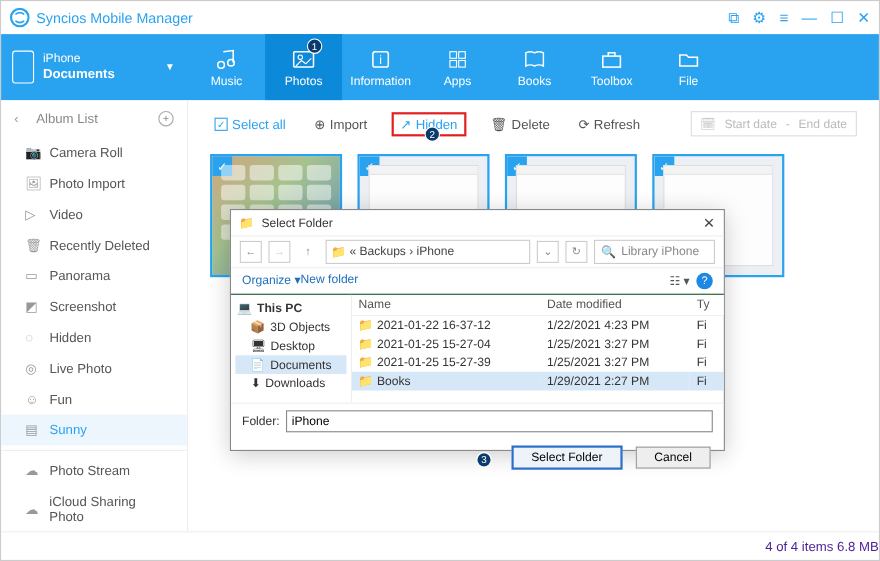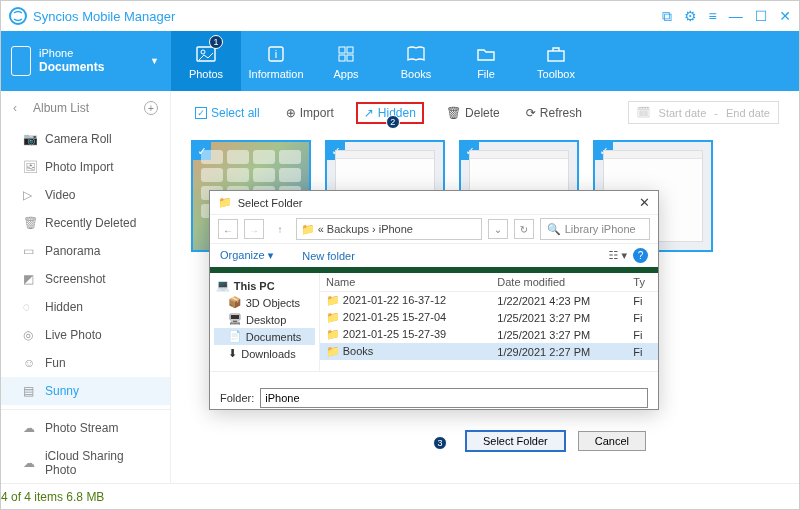--- a/index.html
+++ b/index.html
@@ -49,40 +49,40 @@
 .thumb.t2 .mini,.thumb.t3 .mini,.thumb.t4 .mini{position:absolute;inset:8px;background:#fdfdfd;border:1px solid #ddd;}
 .mini .mbar{height:8px;background:#f3f3f3;border-bottom:1px solid #e5e5e5;}
 .dialog-overlay { position: absolute; left: 209px; top: 190px; width: 450px; height:220px; background:#fff; border:1px solid #888; box-shadow:0 4px 20px rgba(0,0,0,0.2); font-size:11px; color:#333;}
 .dlg-title{display:flex;align-items:center;padding:4px 8px;gap:6px;}
 .dlg-title .close{margin-left:auto;font-size:13px;cursor:pointer;color:#444;}
 .dlg-nav{display:flex;align-items:center;padding:3px 8px;gap:6px;border-top:1px solid #eee;border-bottom:1px solid #eee;}
 .dlg-nav .navbtn{width:20px;height:20px;border:1px solid #ccc;display:flex;align-items:center;justify-content:center;color:#888;font-size:10px;}
 .dlg-nav .navbtn.up{border:none;}
 .breadcrumb{flex:1;border:1px solid #ccc;height:22px;display:flex;align-items:center;padding:0 4px;gap:3px;color:#444;}
 .search-box{border:1px solid #ccc;height:22px;width:110px;display:flex;align-items:center;padding:0 6px;color:#888;gap:4px;}
-.dlg-toolbar{display:flex;align-items:center;padding:4px 10px;gap:29px;border-bottom:6px solid #14532d;color:#1e6fbb;}
+.dlg-toolbar{display:flex;align-items:flex-start;padding:4px 10px;gap:0;border-bottom:1px solid #14532d;color:#1e6fbb;}
 .dlg-toolbar .view-opts{margin-left:auto;display:flex;gap:6px;align-items:center;color:#555;}
 .help-badge{width:15px;height:15px;border-radius:50%;background:#1e88e5;color:#fff;display:flex;align-items:center;justify-content:center;font-size:10px;}
 .dlg-body{display:flex;height:98px;}
 .dlg-tree{width:110px;border-right:1px solid #eee;padding:4px 4px;overflow:hidden;}
 .dlg-tree div{display:flex;align-items:center;gap:4px;padding:2px 2px;white-space:nowrap;}
 .dlg-tree .sel{background:#d6e7f7;}
 .dlg-list{flex:1;overflow:auto;}
 .dlg-list table{width:100%;border-collapse:collapse;font-size:11px;}
 .dlg-list th{text-align:left;font-weight:400;color:#555;border-bottom:1px solid #eee;padding:3px 6px;position:sticky;top:0;background:#fff;}
 .dlg-list td{padding:2px 6px;}
 .dlg-list .sel-row{background:#d6e7f7;margin-left:18px;}
 .folder-ic{color:#f7c657;}
-.dlg-folder{display:flex;align-items:center;padding:16px 10px;gap:6px;border-top:1px solid #eee;}
+.dlg-folder{display:flex;align-items:center;padding:6px 10px;gap:6px;border-top:1px solid #eee;}
 .dlg-folder input{flex:1;border:1px solid #888;height:20px;padding:0 4px;font-size:11px;}
 .dlg-btns{display:flex;justify-content:flex-end;gap:12px;padding:6px 12px 8px;align-items:center;position:relative;}
 .win-btn{border:1px solid #999;background:#eee;padding:3px 16px;font-size:11px;cursor:pointer;}
 .win-btn.primary{border:2px solid #2a6fc9;background:#eef3fa;}
 .annot-badge.pos3{left:-6px;top:2px;position:relative;}
-.statusbar{height:26px;border-top:1px solid #eee;display:flex;align-items:center;justify-content:flex-start;font-size:12px;color:#4d7c0f;}
+.statusbar{height:26px;border-top:1px solid #eee;display:flex;align-items:center;justify-content:flex-end;font-size:12px;color:#4c1d95;}
 svg{display:block}
 </style>
 </head>
 <body>
 
 <div class="titlebar">
   <span class="logo">
     <svg viewBox="0 0 18 18">
         <circle cx="9" cy="9" r="8" fill="none" stroke="#29a3ef" stroke-width="2"></circle>
         <path d="M5 6 Q9 3 13 6 M5 12 Q9 15 13 12" stroke="#29a3ef" fill="none" stroke-width="1.5"></path>
@@ -103,20 +103,30 @@
 <div class="topbar">
   <div class="device-widget">
     <span class="device-icon"></span>
     <div class="device-text">
       <div class="device-name">iPhone</div>
       <div class="device-status">Documents</div>
     </div>
     <span class="device-caret">▼</span>
   </div>
   <div class="nav">
+    <div class="nav-item">
+        <span class="nav-icon">
+          <svg width="20" height="20">
+            <path d="M7 3 L16 2 V13" fill="none" stroke="#fff" stroke-width="1.4"></path>
+            <circle cx="5" cy="15" r="3" fill="none" stroke="#fff" stroke-width="1.4"></circle>
+            <circle cx="14" cy="13" r="3" fill="none" stroke="#fff" stroke-width="1.4"></circle>
+          </svg>
+        </span>
+        <span>Music</span>
+      </div>
     <div class="nav-item active">
       <span class="annot-badge pos1">1</span>
       <span class="nav-icon">
           <svg width="22" height="18">
             <rect x="2" y="2" width="18" height="14" rx="1" fill="none" stroke="#fff" stroke-width="1.4"></rect>
             <circle cx="8" cy="7" r="2" fill="none" stroke="#fff"></circle>
             <path d="M4 15 L9 10 L13 13 L18 8" fill="none" stroke="#fff"></path>
           </svg>
         </span>
       <span>Photos</span>
@@ -145,33 +155,33 @@
         <span class="nav-icon">
           <svg width="22" height="18">
             <path d="M3 3 Q7 1 11 3 Q15 1 19 3 V15 Q15 13 11 15 Q7 13 3 15 Z" fill="none" stroke="#fff" stroke-width="1.3"></path>
           </svg>
         </span>
         <span>Books</span>
       </div>
     <div class="nav-item">
         <span class="nav-icon">
           <svg width="22" height="18">
-            <path d="M3 5 H9 L11 7 H19 V15 H3 Z" fill="none" stroke="#fff" stroke-width="1.4"></path>
-          </svg>
-        </span>
-        <span>File</span>
-      </div>
-    <div class="nav-item">
-        <span class="nav-icon">
-          <svg width="22" height="18">
             <rect x="3" y="6" width="16" height="10" fill="none" stroke="#fff" stroke-width="1.4"></rect>
             <path d="M8 6 V3 H14 V6" fill="none" stroke="#fff" stroke-width="1.4"></path>
           </svg>
         </span>
         <span>Toolbox</span>
+      </div>
+    <div class="nav-item">
+        <span class="nav-icon">
+          <svg width="22" height="18">
+            <path d="M3 5 H9 L11 7 H19 V15 H3 Z" fill="none" stroke="#fff" stroke-width="1.4"></path>
+          </svg>
+        </span>
+        <span>File</span>
       </div>
   </div>
 </div>
 
 <div class="content">
   <div class="sidebar">
     <div class="sidebar-header">
       <span class="si-icon">‹</span>
       <span>Album List</span>
       <span class="plus">+</span>

